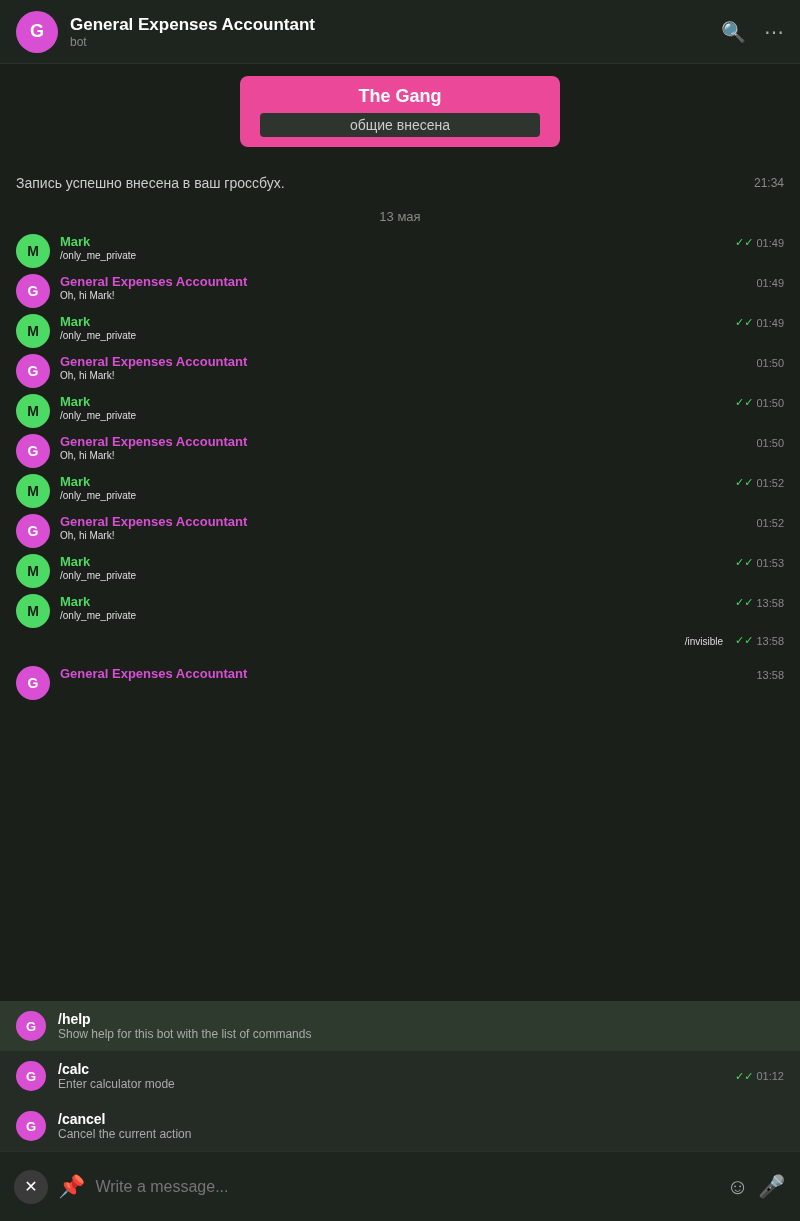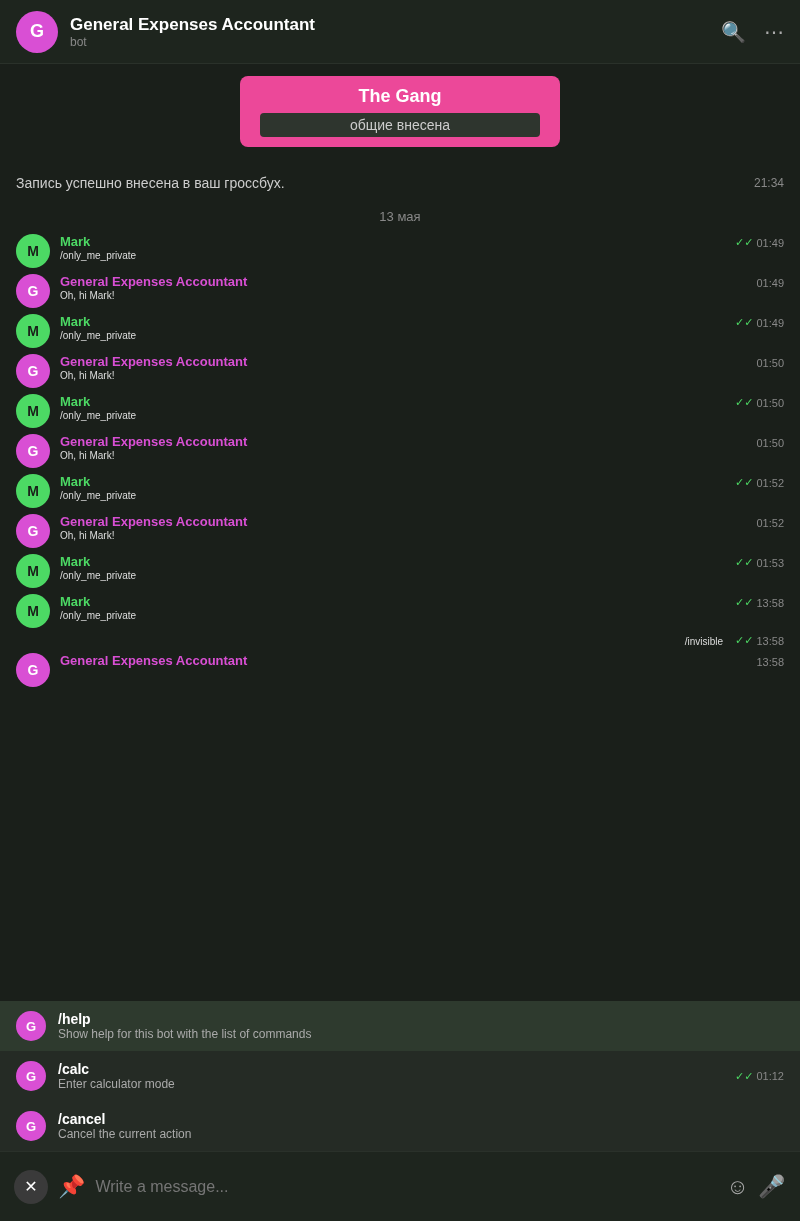--- a/index.html
+++ b/index.html
@@ -110,21 +110,21 @@
     .msg-sender.pink { color: #d94fd4; }
     .msg-time { font-size: 11px; color: #888; display: flex; align-items: center; gap: 3px; }
     .msg-text { font-size: 10px; color: #dddddd; margin-top: 1px; }
 
     .double-check { color: #4cd964; font-size: 11px; }
 
     
     .invisible-msg {
       display: flex;
       justify-content: flex-end;
-      margin-bottom: 6px;
+      margin-bottom: 19px;
       padding-right: 0;
     }
     .invisible-content {
       max-width: 85%;
     }
     .invisible-header {
       display: flex;
       justify-content: space-between;
       align-items: center;
       gap: 12px;

